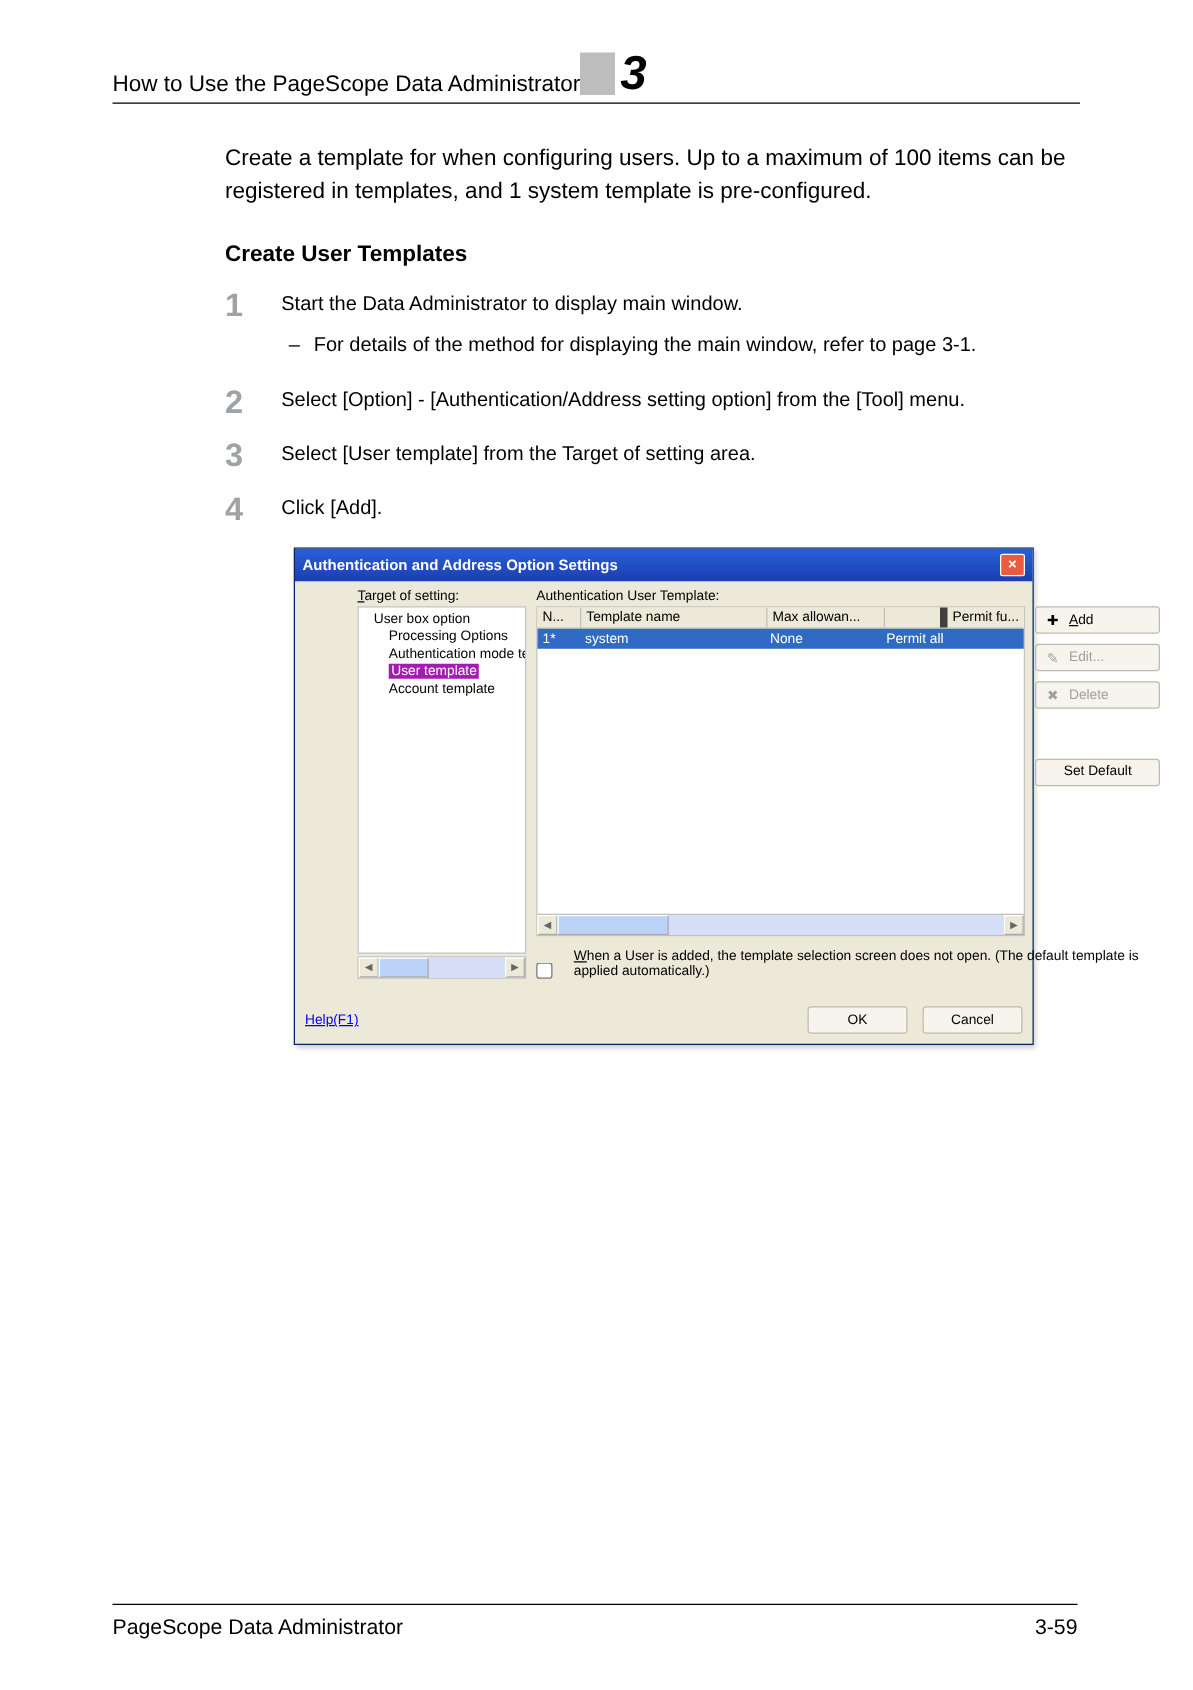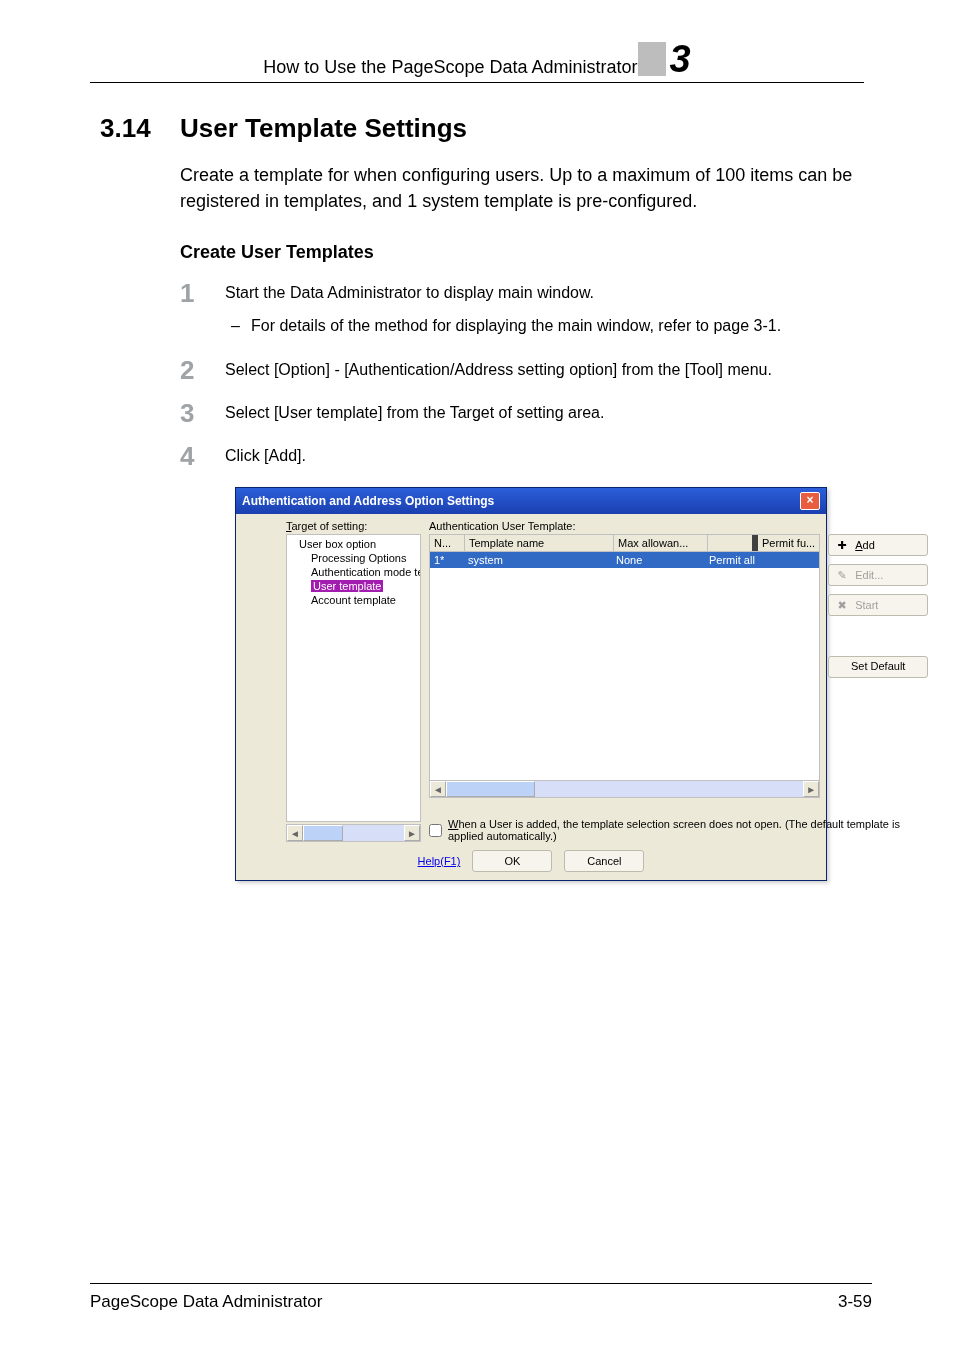--- a/index.html
+++ b/index.html
@@ -11,21 +11,21 @@
   }
   .page {
     width: 954px;
     height: 1352px;
     box-sizing: border-box;
     padding: 40px 90px 40px 90px;
     position: relative;
   }
   .header {
     display: flex;
-    justify-content: center;
+    justify-content: flex-start;
     align-items: flex-end;
     border-bottom: 1.5px solid #000;
     padding-bottom: 4px;
     margin-bottom: 30px;
   }
   .header-title {
     font-size: 18px;
   }
   .chapter-badge {
     display: flex;
@@ -288,75 +288,72 @@
     border: 1px solid #bdbbad;
     background: #f6f4ec;
     border-radius: 3px;
     padding: 3px 4px;
     font-size: 11px;
     height: 22px;
     box-sizing: border-box;
   }
   .checkbox-row {
     display: flex;
-    align-items: center;
-    margin-top: 20px;
+    align-items: flex-end;
+    margin-top: 10px;
     margin-left: 143px;
     font-size: 11px;
+    gap: 11px;
   }
   .checkbox-row input { margin: 1px 6px 0 0; }
   .bottom-row {
     display: flex;
-    justify-content: center;
+    justify-content: space-between;
     align-items: center;
-    margin-top: 8px;
+    margin-top: 22px;
   }
   .help-link {
     color: #0000ee;
     text-decoration: underline;
     font-size: 11px;
   }
   .okcancel {
     display: flex;
   }
   .okcancel .wbtn {
     width: 80px;
     justify-content: center;
     margin: 0 0 0 12px;
   }
   .underline-text { text-decoration: underline; }
   .footer {
     position: absolute;
     bottom: 40px;
     left: 90px;
-    right: 82px;
+    right: 92px;
     border-top: 1px solid #000;
     padding-top: 8px;
     display: flex;
     justify-content: space-between;
     font-size: 17px;
   }
 </style>
 </head>
 <body>
 
 <div class="page">
 
   <div class="header">
     <div class="header-title">How to Use the PageScope Data Administrator</div>
     <div class="chapter-badge">
       <div class="chapter-bar"></div>
       <div class="chapter-num">3</div>
     </div>
   </div>
 
-  <div class="section-heading">
-    <div class="section-number">3.14</div>
-    <div class="section-title">User Template Settings</div>
-  </div>
 
   <p class="body-indent">Create a template for when configuring users. Up to a maximum of 100 items can be registered in templates, and 1 system template is pre-configured.</p>
 
   <div class="subheading">Create User Templates</div>
 
   <ol class="steps">
     <li>
       <span>Start the Data Administrator to display main window.</span>
       <div class="sub-bullet">
         <span class="dash">–</span>
@@ -430,21 +427,21 @@
                 <div class="wbtn">
                   <span class="icon">✚</span>
                   <span><span class="underline-text">A</span>dd</span>
                 </div>
                 <div class="wbtn disabled">
                   <span class="icon">✎</span>
                   <span>Edit...</span>
                 </div>
                 <div class="wbtn disabled">
                   <span class="icon">✖</span>
-                  <span>Start</span>
+                  <span>Delete</span>
                 </div>
                 <div class="setdefault">
                   <span>Set Default</span>
                 </div>
               </div>
             </div>
             <div class="checkbox-row" style="margin-left:0">
               <input type="checkbox" style="">
               <span><span class="underline-text">W</span>hen a User is added, the template selection screen does not open. (The default template is applied automatically.)</span>
             </div>

